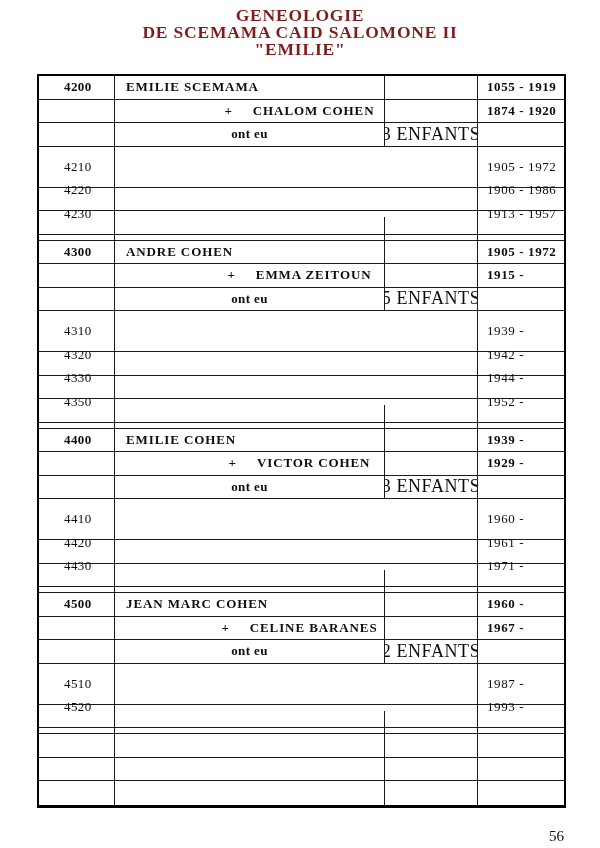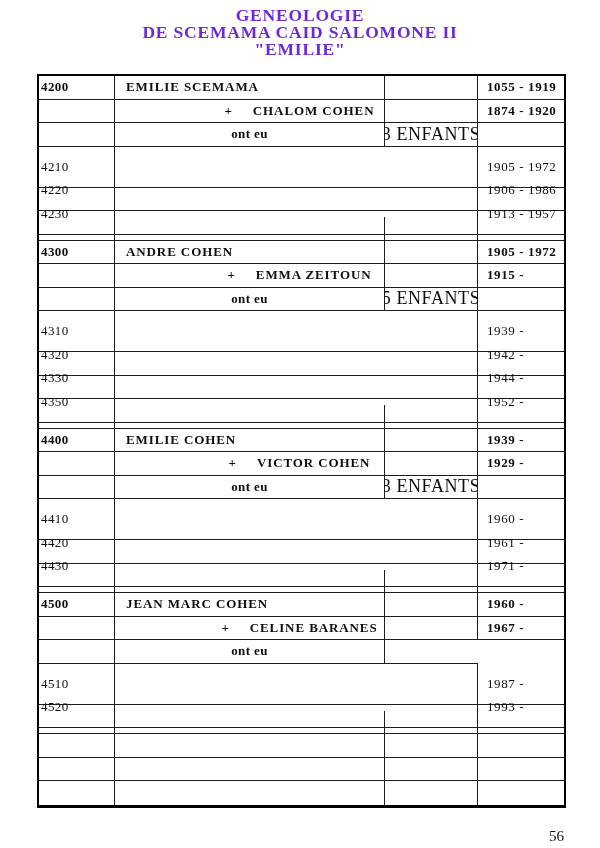--- a/index.html
+++ b/index.html
@@ -11,21 +11,21 @@
     color:#0d0d0d;
     overflow:hidden;
   }
   .title-block{
     position:absolute;top:7px;left:0;width:600px;
     text-align:center;
     font-weight:bold;
     font-size:17.5px;
     line-height:17px;
     letter-spacing:0.8px;
-    color:#6d28d9;
+    color:#7f1d1d;
   }
   .gen-table{
     position:absolute;left:37px;top:74px;width:529px;
     border:2px solid #000;
     border-bottom-width:3px;
     box-sizing:border-box;
     background:#fff;
   }
   .row{
     display:grid;
@@ -39,21 +39,21 @@
     align-items:center;
     overflow:hidden;
     font-size:13px;
     letter-spacing:0.4px;
     white-space:nowrap;
     box-sizing:border-box;
   }
   .cell:last-child{border-right:none;}
   .row:last-child .cell{border-bottom:none;}
   .b{font-weight:bold;}
-  .c-id{padding-left:2px;}
+  .c-id{padding-left:25px;}
   .c-namehead{padding-left:11px;letter-spacing:0.9px;}
   .c-spouse{justify-content:center;padding-left:100px;letter-spacing:0.9px;}
   .plus{margin-right:20px;}
   .c-onteu{justify-content:center;}
   .c-child{justify-content:center;padding-left:80px;margin-top:40px;}
   .c-enf{justify-content:center;font-size:18px;letter-spacing:0.6px;}
   .c-date{padding-left:9px;letter-spacing:0.6px;}
   .page-number{
     position:absolute;
     left:549px;top:828px;
@@ -227,20 +227,21 @@
     <div class="cell c-spouse b">
       <span class="plus">+</span>
       <span>CELINE BARANES</span>
     </div>
     <div class="cell"></div>
     <div class="cell c-date b">1967 -</div>
   </div>
   <div class="row">
     <div class="cell"></div>
     <div class="cell c-onteu b">ont eu</div>
+    <div class="cell c-enf">2 ENFANTS</div>
     <div class="cell"></div>
   </div>
   <div class="row">
     <div class="cell c-id">4510</div>
     <div class="cell c-child">ELSA</div>
     <div class="cell"></div>
     <div class="cell c-date">1987 -</div>
   </div>
   <div class="row">
     <div class="cell c-id">4520</div>

